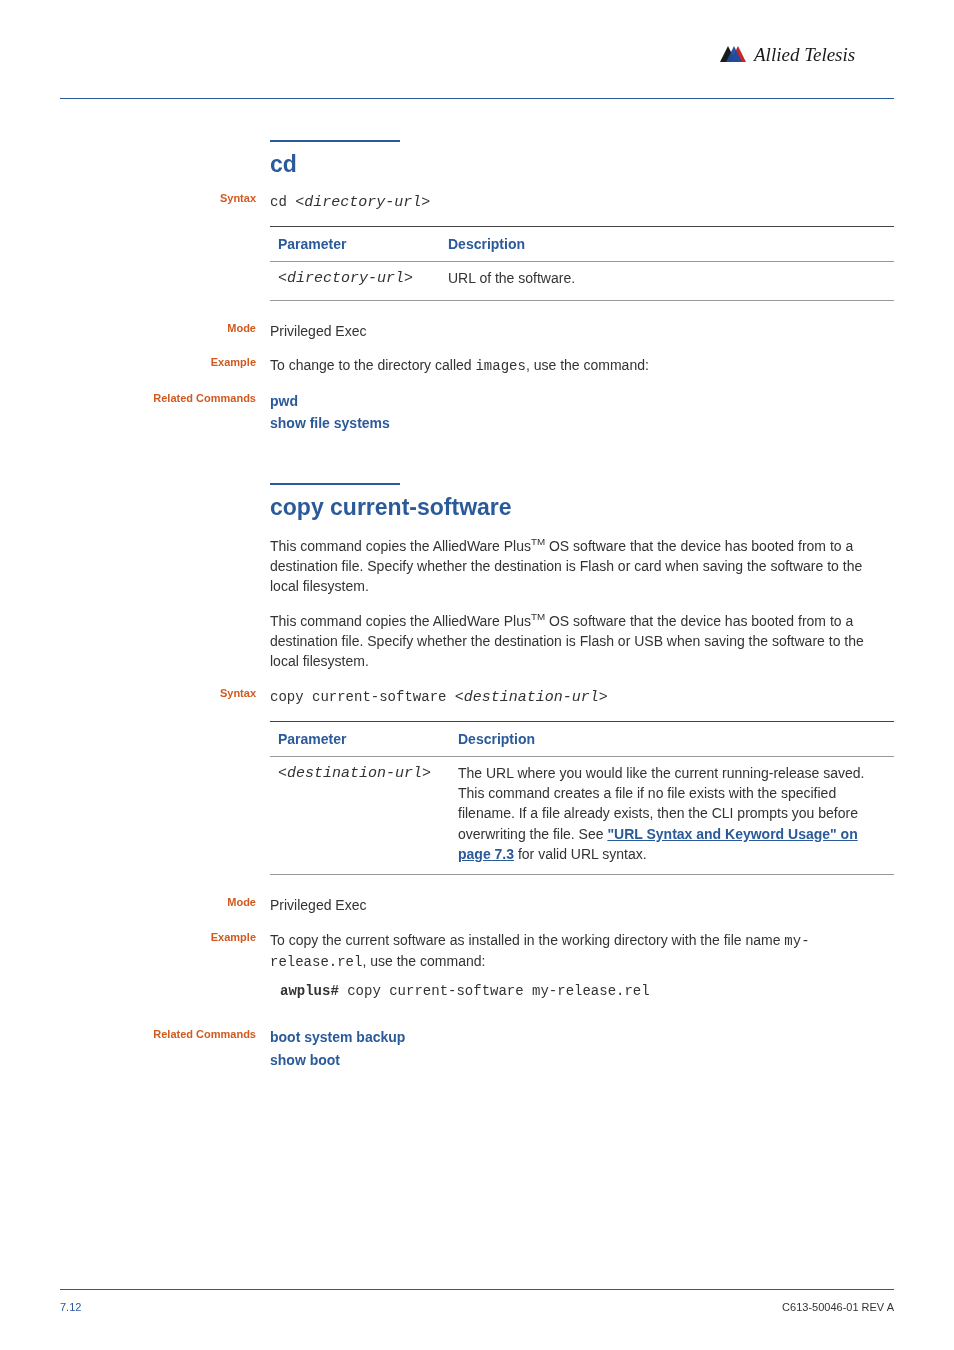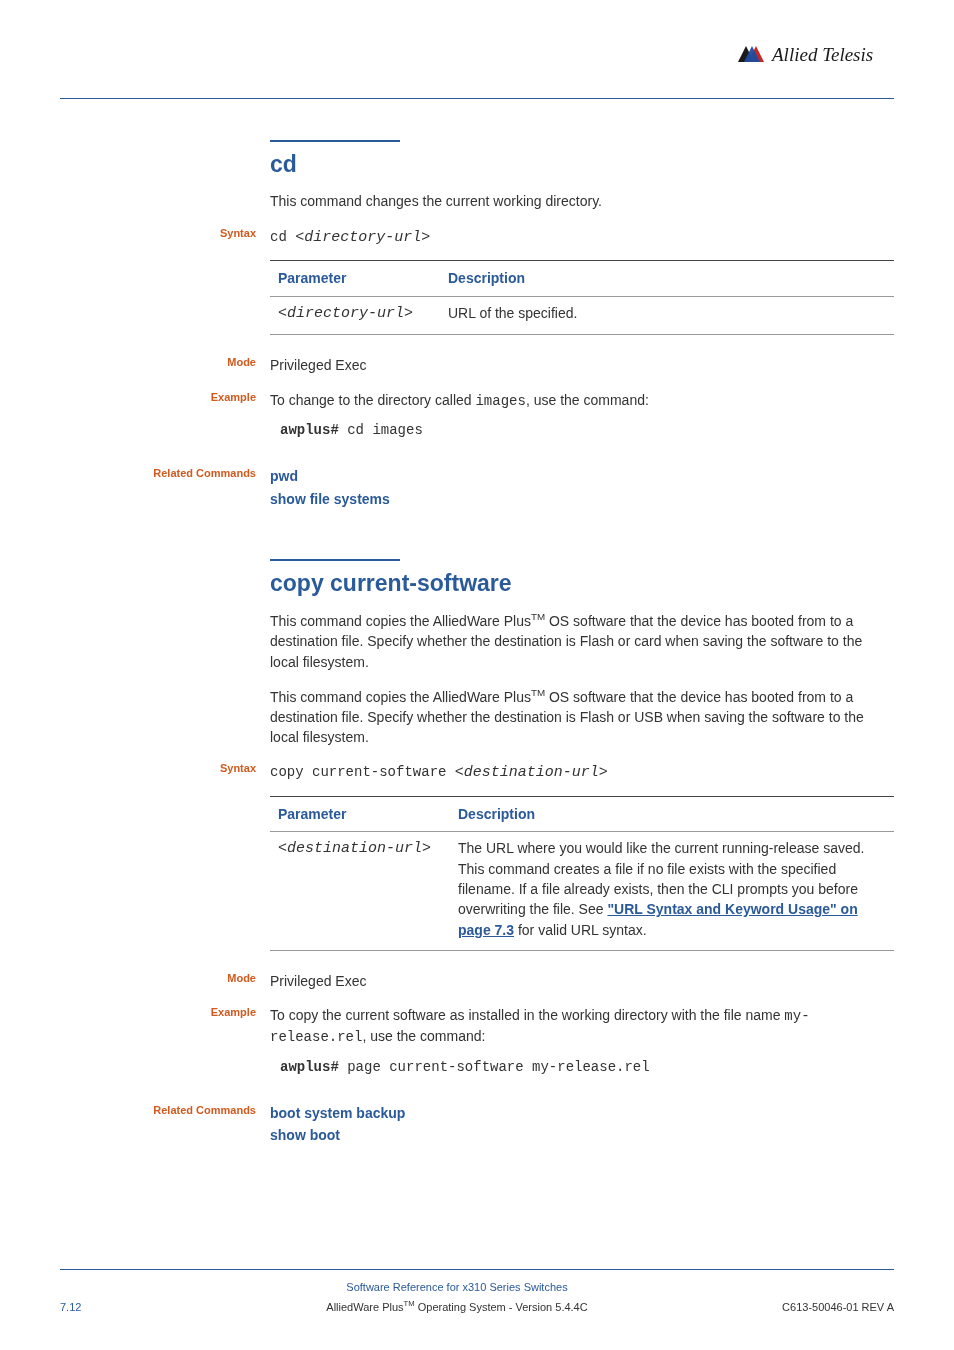--- a/index.html
+++ b/index.html
@@ -10,21 +10,21 @@
     background: #fff;
     width: 954px;
     height: 1350px;
     position: relative;
     padding: 50px 60px 40px 60px;
     line-height: 1.45;
   }
   .header-logo {
     position: absolute;
     top: 40px;
-    right: 48px;
+    right: 66px;
   }
   .header-logo svg { display: block; }
   .header-rule {
     position: absolute;
     top: 98px;
     left: 60px;
     right: 60px;
     height: 1px;
     background: #2a5a9a;
   }
@@ -134,53 +134,49 @@
     <text x="36" y="21" font-family="Georgia, serif" font-size="19" font-style="italic" fill="#1a1a1a">Allied Telesis</text>
   </svg>
 </div>
 
 <div class="header-rule"></div>
 
 <div class="content">
 
   <div class="section-rule"></div>
   <h2 class="cmd">cd</h2>
-  <p>This command changes the current working directory.</p>
 
   <div class="row">
     <div class="label">Syntax</div>
     <div class="body">
       <span class="mono">cd </span><span class="mono-i">&lt;directory-url&gt;</span>
       <table class="params">
         <tbody>
             <tr>
           <th>Parameter</th>
           <th>Description</th>
         </tr>
         <tr>
           <td class="mono-i">&lt;directory-url&gt;</td>
-          <td>URL of the specified.</td>
+          <td>URL of the software.</td>
         </tr>
       </tbody>
         </table>
     </div>
   </div>
 
   <div class="row">
     <div class="label">Mode</div>
     <div class="body">Privileged Exec</div>
   </div>
 
   <div class="row">
     <div class="label">Example</div>
     <div class="body">
       <span>To change to the directory called </span><span class="mono">images</span><span>, use the command:</span>
-      <div class="code-block">
-        <span class="prompt">awplus#</span><span class="cmdtxt"> cd images</span>
-      </div>
     </div>
   </div>
 
   <div class="row">
     <div class="label">Related Commands</div>
     <div class="body related-list">
       <a href="#">pwd</a>
       <a href="#">show file systems</a>
     </div>
   </div>
@@ -220,40 +216,34 @@
   <div class="row">
     <div class="label">Mode</div>
     <div class="body">Privileged Exec</div>
   </div>
 
   <div class="row">
     <div class="label">Example</div>
     <div class="body">
       <span>To copy the current software as installed in the working directory with the file name </span><span class="mono">my-release.rel</span><span>, use the command:</span>
       <div class="code-block">
-        <span class="prompt">awplus#</span><span class="cmdtxt"> page current-software my-release.rel</span>
+        <span class="prompt">awplus#</span><span class="cmdtxt"> copy current-software my-release.rel</span>
       </div>
     </div>
   </div>
 
   <div class="row">
     <div class="label">Related Commands</div>
     <div class="body related-list">
       <a href="#">boot system backup</a>
       <a href="#">show boot</a>
     </div>
   </div>
 
 </div>
 
 <div class="footer">
   <div class="footer-rule"></div>
   <div class="footer-line">
     <div class="footer-left">7.12</div>
-    <div class="footer-center">
-      <div class="ln1">Software Reference for x310 Series Switches</div>
-      <div>
-        <span>AlliedWare Plus</span><sup>TM</sup><span> Operating System  - Version 5.4.4C</span>
-      </div>
-    </div>
     <div class="footer-right">C613-50046-01 REV A</div>
   </div>
 </div>
 
 </body></html>

